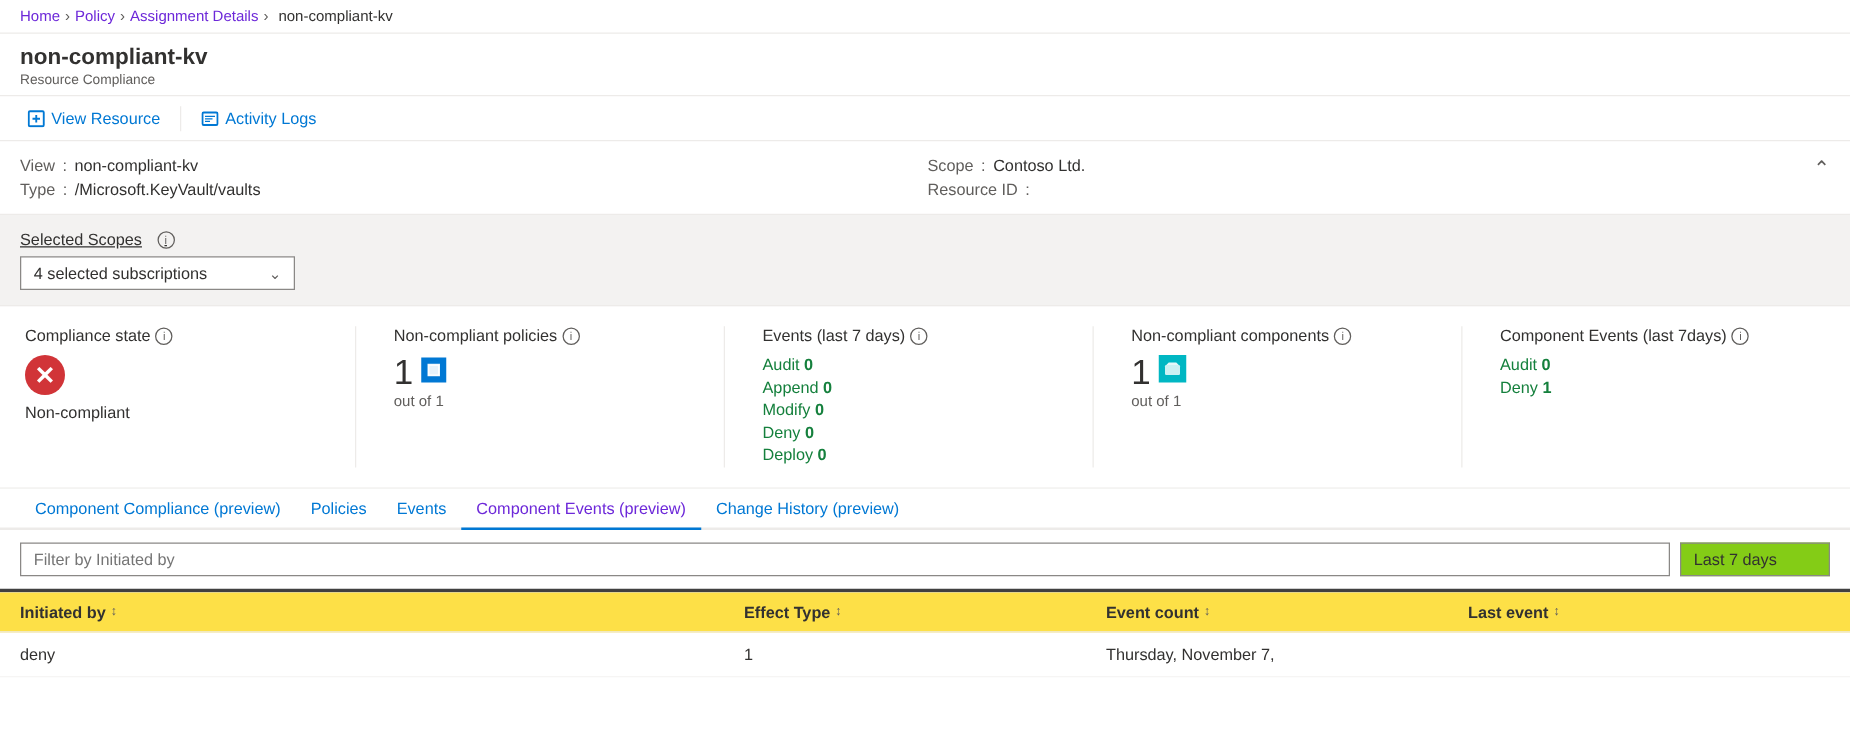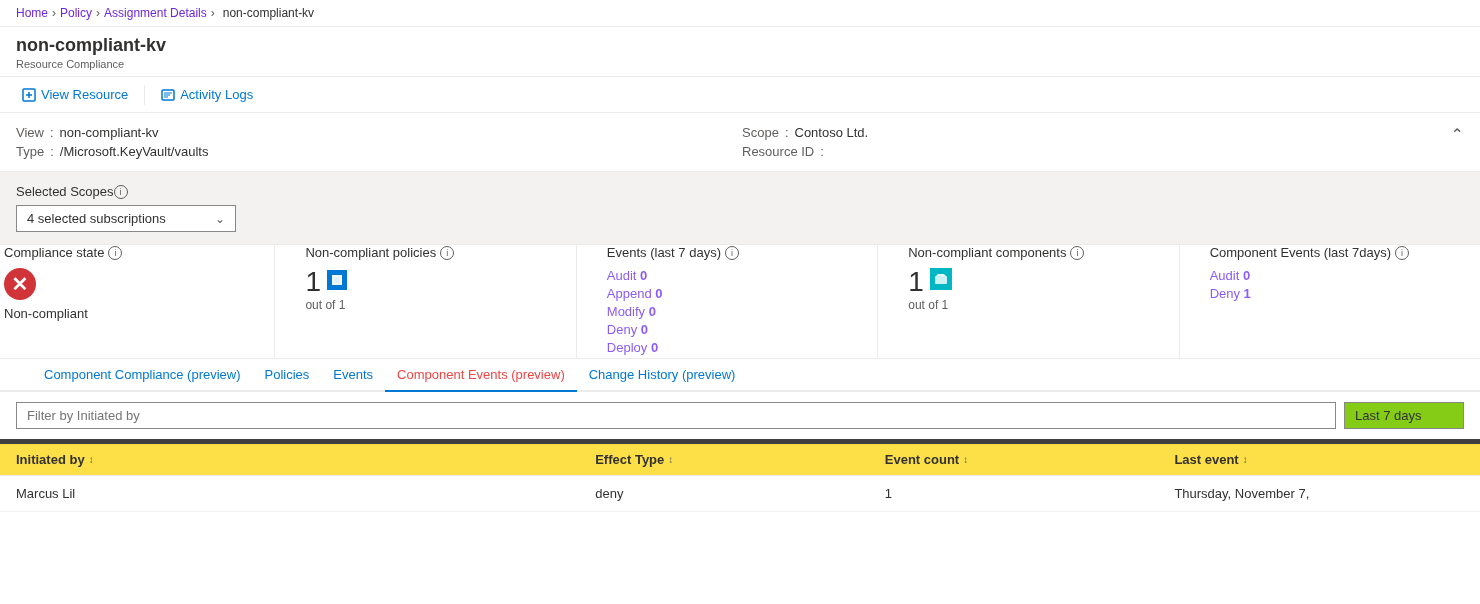--- a/index.html
+++ b/index.html
@@ -39,35 +39,35 @@
       position: absolute; right: 16px; top: 12px;
       background: none; border: none; cursor: pointer; color: #605e5c; font-size: 12px;
     }
     .metadata-wrapper { position: relative; }
 
     .scope-section {
       padding: 12px 16px; background: #f3f2f1; border-bottom: 1px solid #edebe9;
     }
     .scope-label {
       font-size: 13px; color: #323130; margin-bottom: 6px;
-      display: flex; align-items: center; gap: 0;
+      display: flex; align-items: center; gap: 12px; text-decoration: underline;
     }
     .info-icon {
       display: inline-flex; align-items: center; justify-content: center;
       width: 14px; height: 14px; border-radius: 50%; border: 1px solid #605e5c;
       color: #605e5c; font-size: 9px; cursor: default; font-style: normal;
     }
     .scope-dropdown {
       display: flex; align-items: center; justify-content: space-between;
       width: 220px; padding: 5px 10px; border: 1px solid #8a8886; background: #fff;
       cursor: pointer; font-size: 13px; color: #323130;
     }
 
     .stats-section {
-      display: flex; gap: 14px; border-bottom: 1px solid #edebe9;
+      display: flex; padding: 16px; gap: 14px; border-bottom: 1px solid #edebe9;
     }
     .stat-block { flex: 1; padding: 0 16px; border-right: 1px solid #edebe9; }
     .stat-block:first-child { padding-left: 4px; }
     .stat-block:last-child { border-right: none; }
     .stat-title {
       font-size: 13px; color: #323130; margin-bottom: 8px;
       display: flex; align-items: center; gap: 4px;
     }
     .stat-content { display: flex; align-items: center; gap: 8px; }
     .compliance-icon {
@@ -80,40 +80,40 @@
     .stat-inline-icon {
       width: 20px; height: 20px; background: #0078d4;
       display: inline-flex; align-items: center; justify-content: center;
       color: #fff; font-size: 10px;
     }
     .component-icon {
       width: 20px; height: 20px; background: #00b7c3;
       display: inline-flex; align-items: center; justify-content: center;
       color: #fff; font-size: 10px;
     }
-    .events-list { font-size: 13px; color: #8b5cf6; }
+    .events-list { font-size: 13px; color: #15803d; }
     .events-list div { margin-bottom: 3px; }
     .events-list span { font-weight: 600; }
 
     .tabs-bar {
       display: flex; border-bottom: 2px solid #edebe9;
-      padding: 0 32px; background: #fff;
+      padding: 0 16px; background: #fff;
     }
     .tab {
       padding: 8px 12px; cursor: pointer; font-size: 13px; color: #0078d4;
       border-bottom: 2px solid transparent; margin-bottom: -2px;
       white-space: nowrap;
     }
     .tab.active {
-      color: #ef4444; border-bottom: 2px solid #0078d4; font-weight: 500;
+      color: #6d28d9; border-bottom: 2px solid #0078d4; font-weight: 500;
     }
 
     .filter-bar {
       display: flex; align-items: center; padding: 10px 16px; gap: 8px;
-      border-bottom: 5px solid #404040; background: #fff;
+      border-bottom: 3px solid #404040; background: #fff;
     }
     .filter-input {
       flex: 1; padding: 5px 10px; border: 1px solid #8a8886; font-size: 13px;
       color: #323130; outline: none;
     }
     .time-dropdown {
       padding: 5px 10px; border: 1px solid #8a8886; background: #84cc16;
       font-size: 13px; cursor: pointer; min-width: 120px;
     }
 
@@ -308,18 +308,17 @@
     <div class="table-header-cell">
       <span>Event count</span>
       <span class="sort-icon">↕</span>
     </div>
     <div class="table-header-cell">
       <span>Last event</span>
       <span class="sort-icon">↕</span>
     </div>
   </div>
   <div class="table-row">
-    <div>Marcus Lil</div>
     <div>deny</div>
     <div>1</div>
     <div>Thursday, November 7,</div>
   </div>
 </div>
 
 </body></html>

